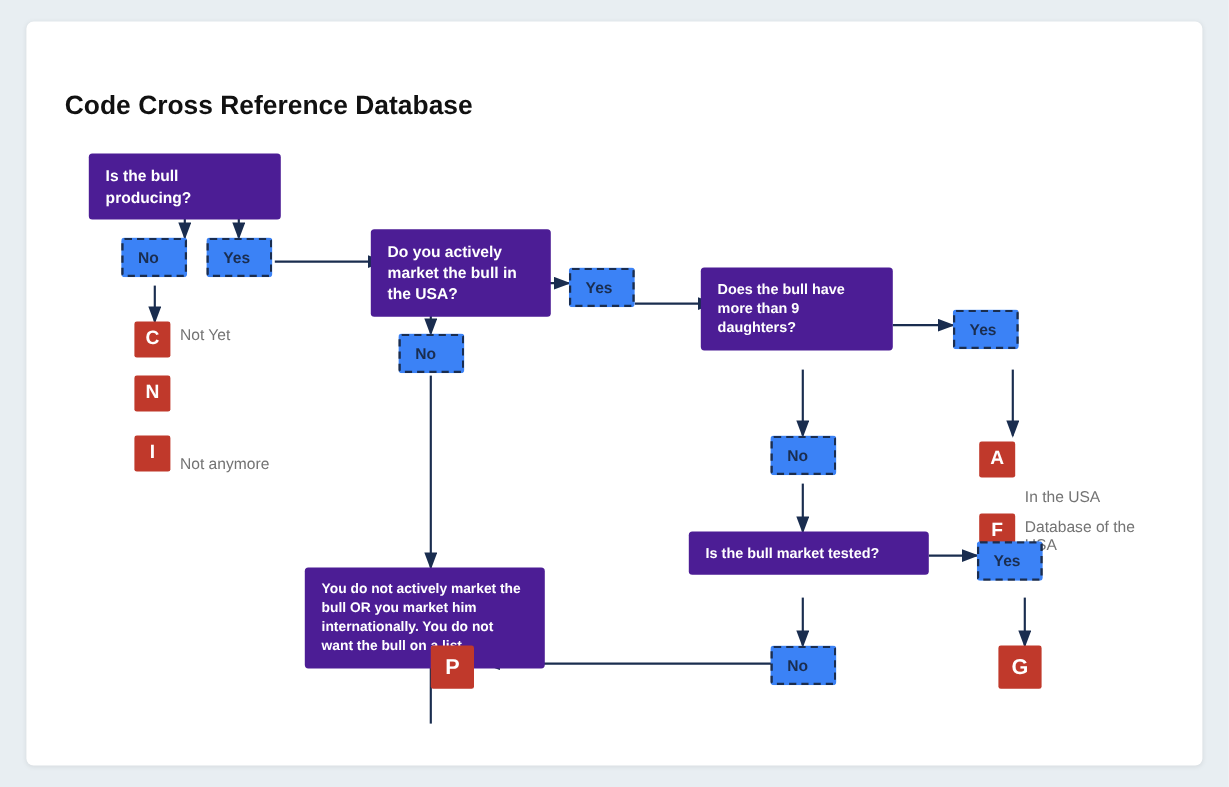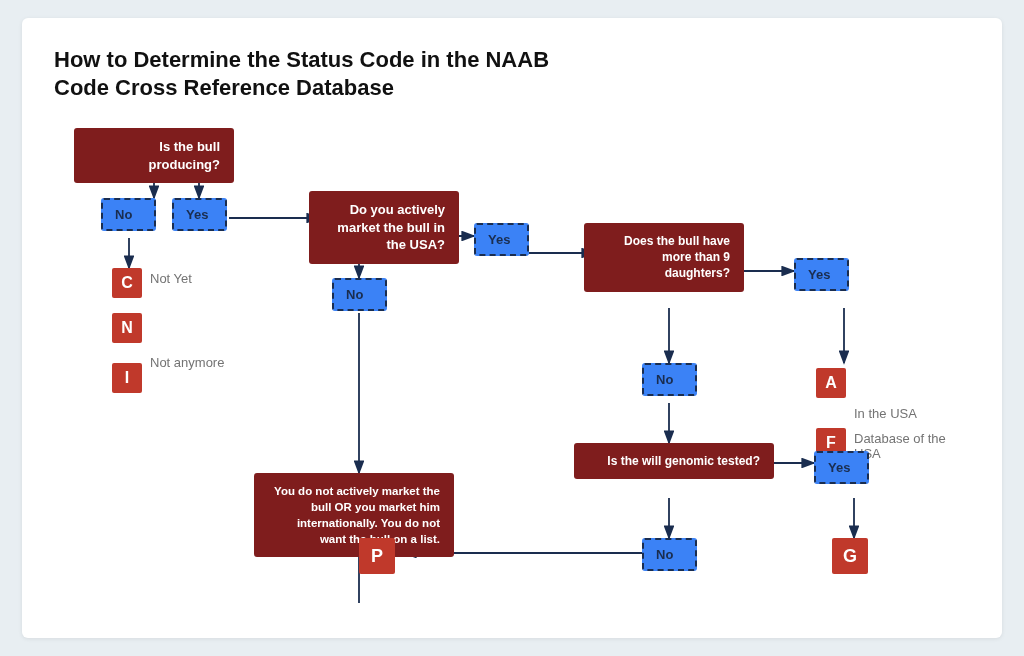--- a/index.html
+++ b/index.html
@@ -29,25 +29,25 @@
       line-height: 1.25;
       margin-bottom: 22px;
     }
     .flowchart {
       position: relative;
       width: 100%;
       height: 520px;
     }
     
     .box-dark {
-      background: #7f1d1d;
+      background: #4c1d95;
       color: white;
       font-weight: 700;
       font-size: 13px;
-      text-align: right;
+      text-align: left;
       padding: 10px 14px;
       border-radius: 3px;
       position: absolute;
       line-height: 1.35;
     }
     
     .box-dashed {
       border: 2px dashed #1a2d4f;
       color: #1a2d4f;
       font-weight: 700;
@@ -94,21 +94,21 @@
       stroke-width: 1.8;
       fill: none;
       marker-end: url(#arrowhead);
     }
   </style>
 </head>
 <body>
 
 <div class="diagram-container">
   <div class="main-title">
-    <span>How to Determine the Status Code in the NAAB</span><br>
+    <br>
     <span>Code Cross Reference Database</span>
   </div>
 
   <div class="flowchart">
 
     <svg class="arrow-svg">
       <defs>
         <marker id="arrowhead" markerWidth="8" markerHeight="6" refX="7" refY="3" orient="auto">
           <polygon points="0 0, 8 3, 0 6" fill="#1a2d4f"></polygon>
         </marker>
@@ -155,21 +155,21 @@
     <div class="box-dashed" style="left:47px; top:75px; width:55px;">No</div>
 
     <div class="box-dashed" style="left:118px; top:75px; width:55px;">Yes</div>
 
     <div class="box-code" style="left:58px; top:145px;">C</div>
     <div class="code-label" style="left:96px; top:148px;">Not Yet</div>
 
     <div class="box-code" style="left:58px; top:190px;">N</div>
 
     <div class="box-code" style="left:58px; top:240px;">I</div>
-    <div class="code-label" style="left:96px; top:232px;">Not anymore</div>
+    <div class="code-label" style="left:96px; top:256px;">Not anymore</div>
 
     <div class="box-dark" style="left:255px; top:68px; width:150px; font-size:13px;">Do you actively market the bull in the USA?</div>
 
     <div class="box-dashed" style="left:278px; top:155px; width:55px;">No</div>
 
     <div class="box-dashed" style="left:420px; top:100px; width:55px;">Yes</div>
 
     <div class="box-dark" style="left:200px; top:350px; width:200px; font-size:11.5px; line-height:1.4;">You do not actively market the bull OR you market him internationally. You do not want the bull on a list.</div>
 
     <div class="box-dark" style="left:530px; top:100px; width:160px; font-size:12px;">Does the bull have more than 9 daughters?</div>
@@ -177,21 +177,21 @@
     <div class="box-dashed" style="left:740px; top:135px; width:55px;">Yes</div>
 
     <div class="box-dashed" style="left:588px; top:240px; width:55px;">No</div>
 
     <div class="box-code" style="left:762px; top:245px;">A</div>
     <div class="code-label" style="left:800px; top:244px;margin-top:39px;">In the USA</div>
 
     <div class="box-code" style="left:762px; top:305px;">F</div>
     <div class="code-label" style="left:800px; top:308px;">Database of the USA</div>
 
-    <div class="box-dark" style="left:520px; top:320px; width:200px; font-size:12px;">Is the will genomic tested?</div>
+    <div class="box-dark" style="left:520px; top:320px; width:200px; font-size:12px;">Is the bull market tested?</div>
 
     <div class="box-dashed" style="left:760px; top:328px; width:55px;">Yes</div>
 
     <div class="box-dashed" style="left:588px; top:415px; width:55px;">No</div>
 
     <div class="box-code" style="left:305px; top:415px; width:36px; height:36px; font-size:18px;">P</div>
 
     <div class="box-code" style="left:778px; top:415px; width:36px; height:36px; font-size:18px;">G</div>
 
   </div>

